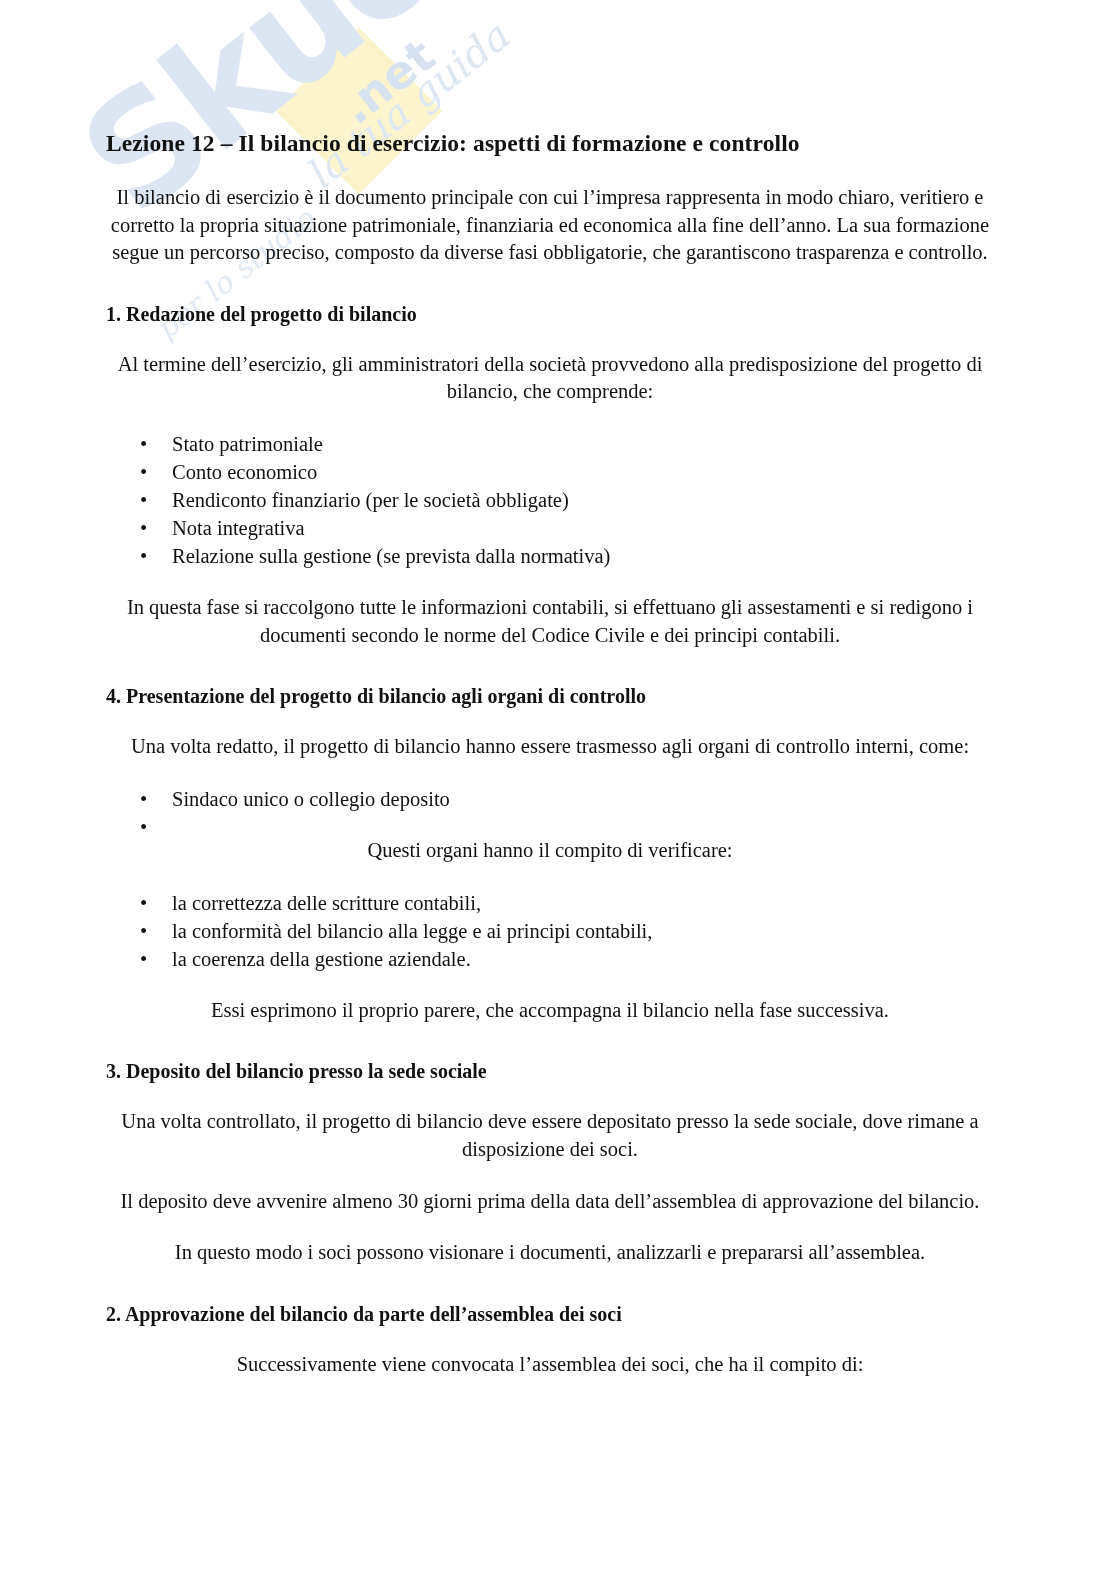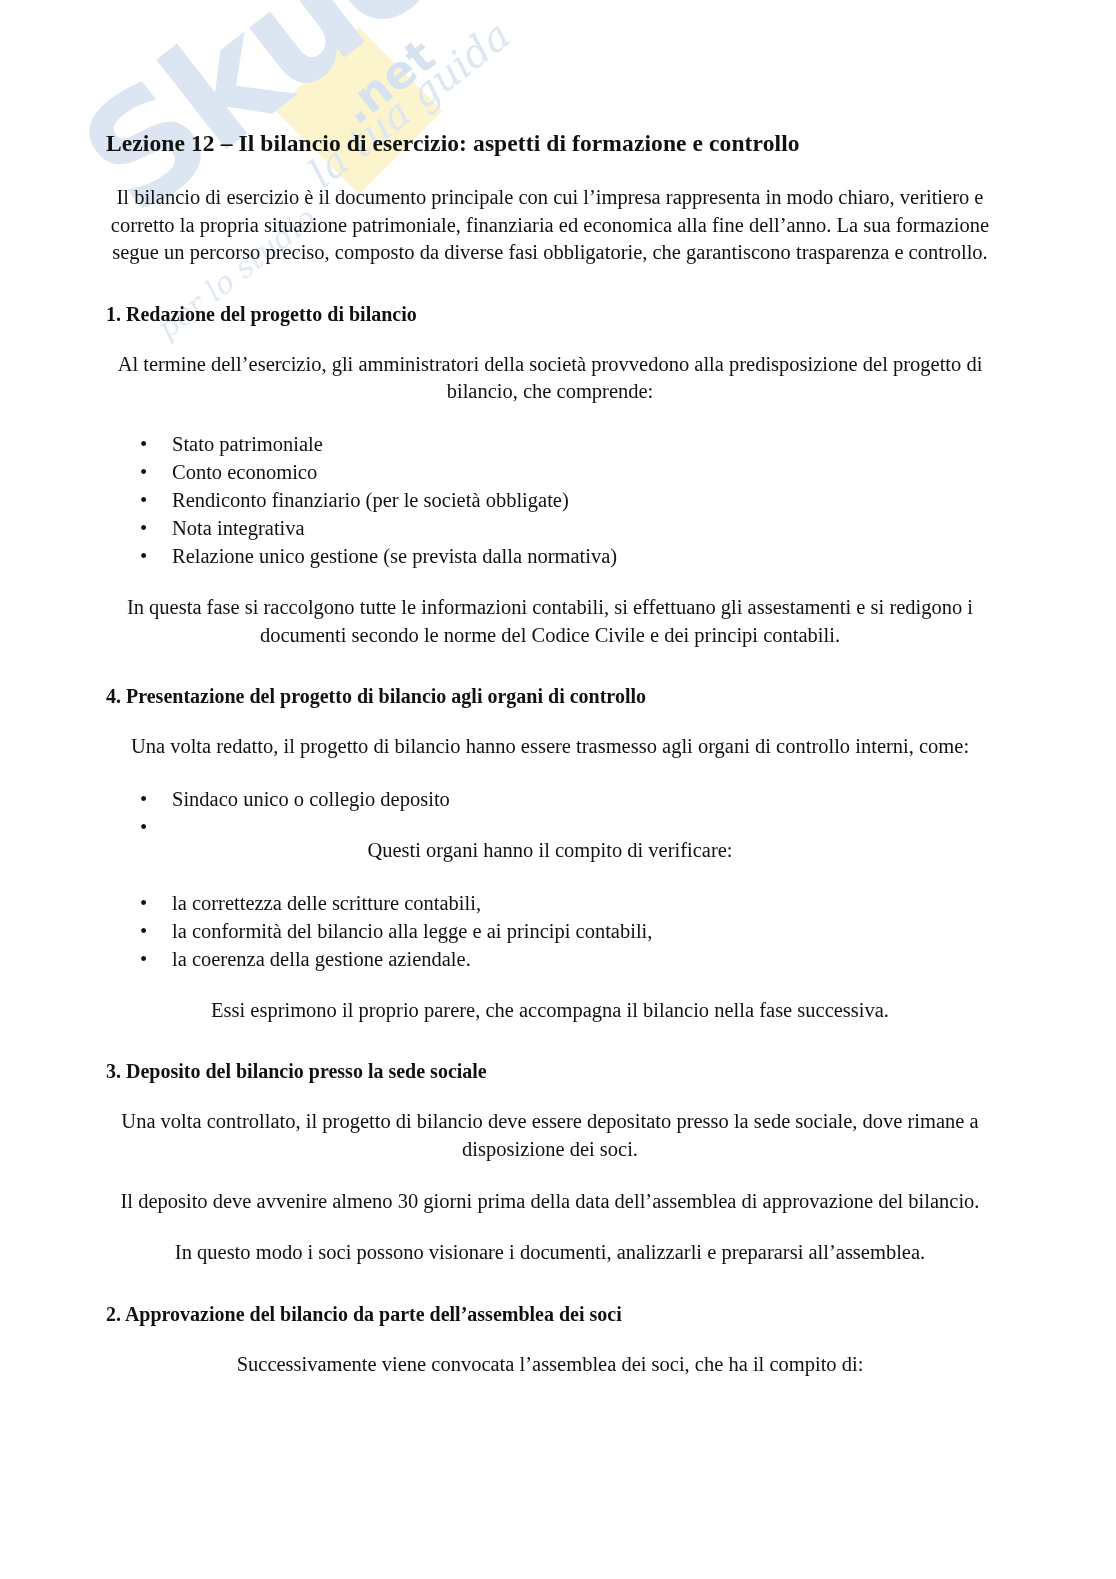--- a/index.html
+++ b/index.html
@@ -172,21 +172,21 @@
       <li>
         <span class="bullet-dot">•</span>
         <span>Rendiconto finanziario (per le società obbligate)</span>
       </li>
       <li>
         <span class="bullet-dot">•</span>
         <span>Nota integrativa</span>
       </li>
       <li>
         <span class="bullet-dot">•</span>
-        <span>Relazione unico gestione (se prevista dalla normativa)</span>
+        <span>Relazione sulla gestione (se prevista dalla normativa)</span>
       </li>
     </ul>
     <p class="para">In questa fase si raccolgono tutte le informazioni contabili, si effettuano gli assestamenti e si redigono i documenti secondo le norme del Codice Civile e dei principi contabili.</p>
 
     <h2 class="section-heading">4. Presentazione del progetto di bilancio agli organi di controllo</h2>
     <p class="para">Una volta redatto, il progetto di bilancio hanno essere trasmesso agli organi di controllo interni, come:</p>
     <ul class="bullets">
       <li>
         <span class="bullet-dot">•</span>
         <span>Sindaco unico o collegio deposito</span>

